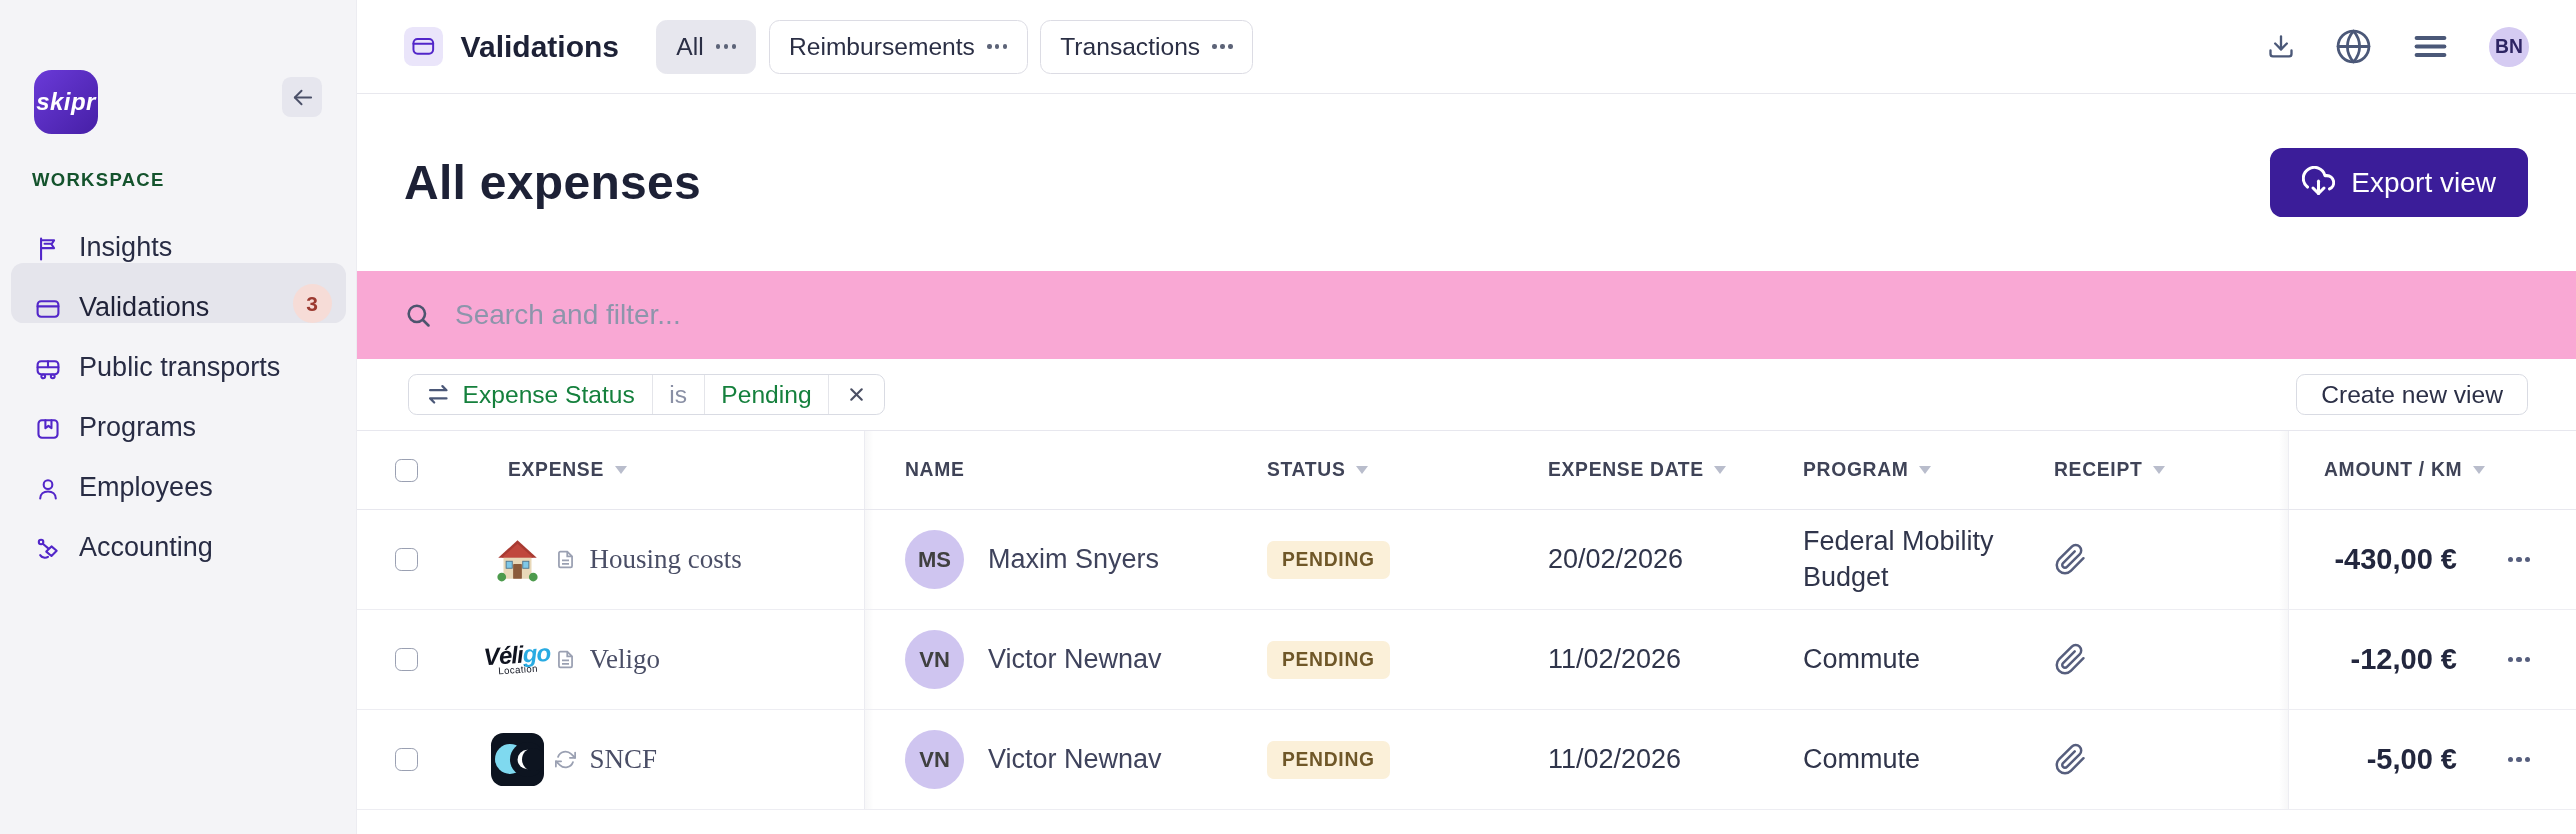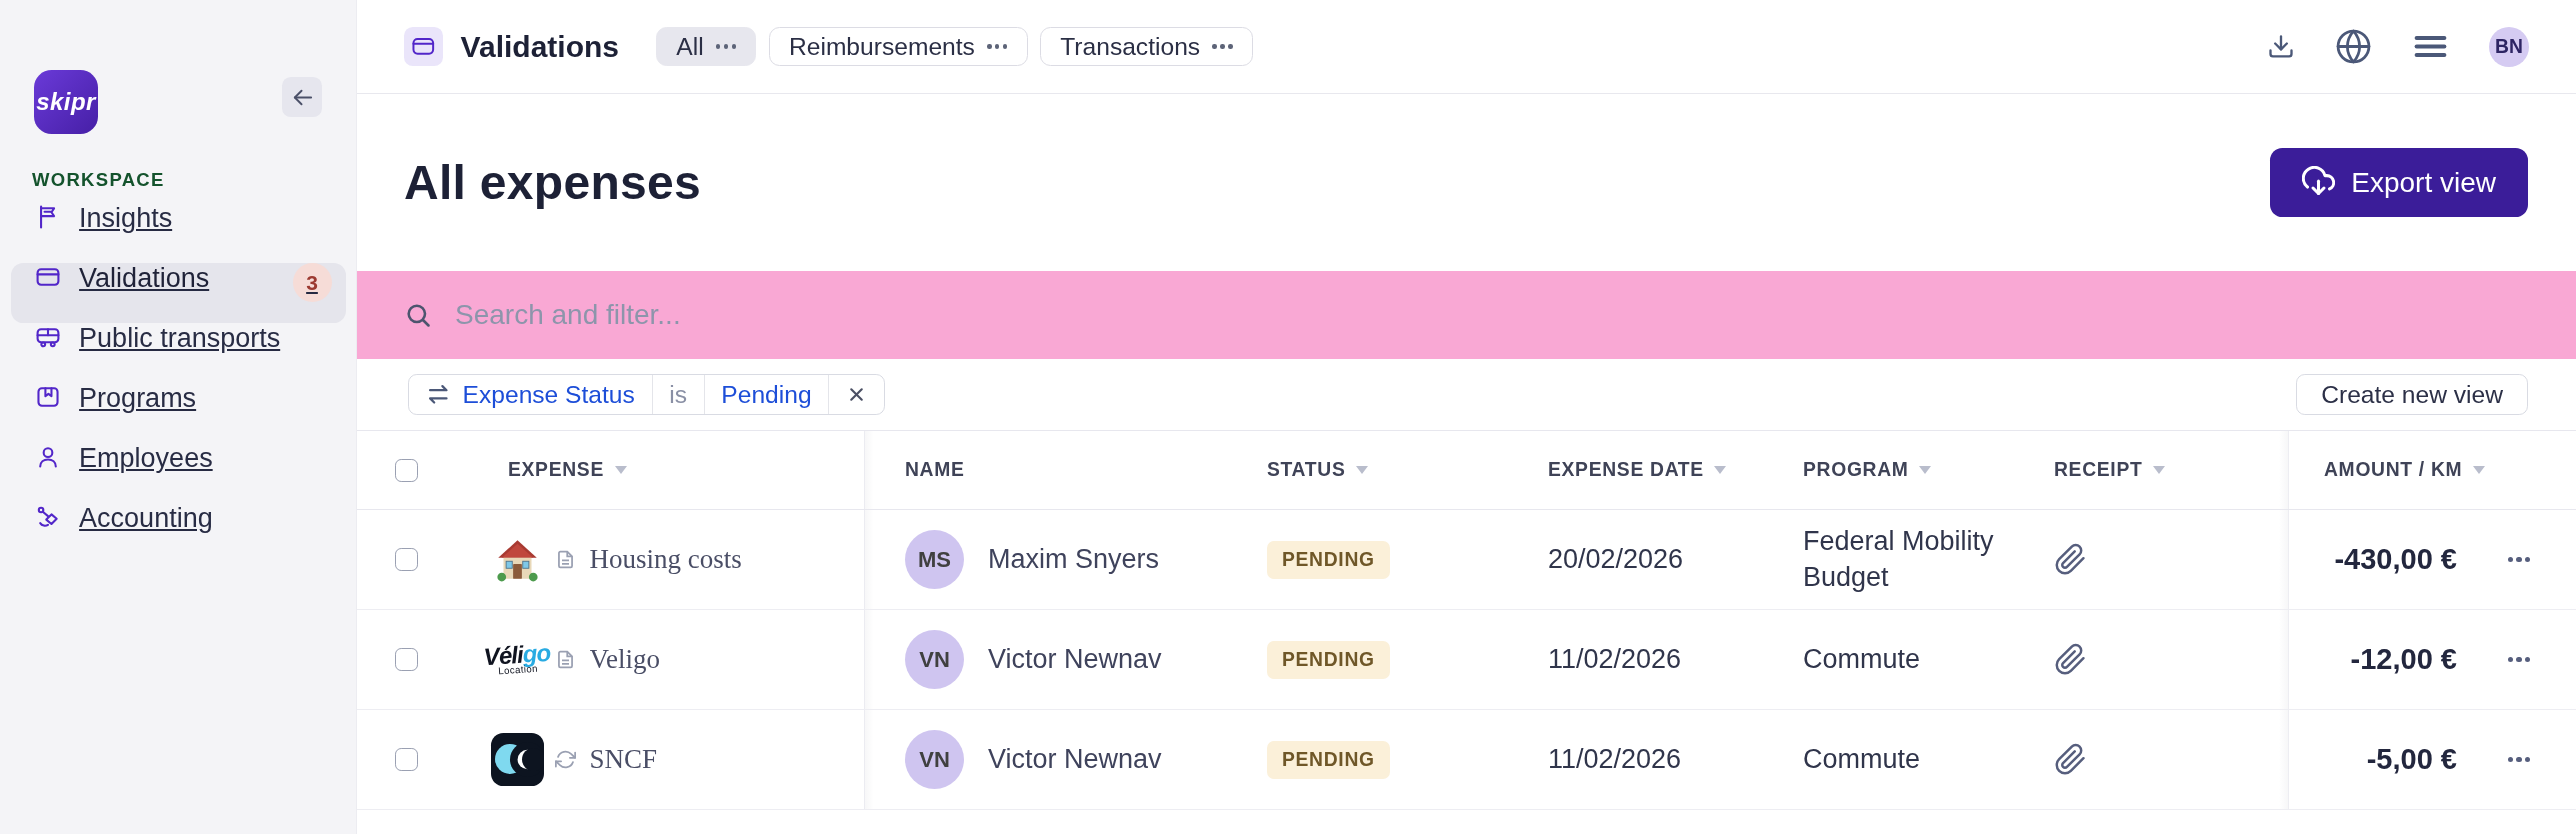--- a/index.html
+++ b/index.html
@@ -13,41 +13,41 @@
   .logo-row { display:flex; justify-content:space-between; align-items:flex-start; padding:0 34px;gap:16px; }
   .logo { width:64px; height:64px; border-radius:17.6px;
     background:linear-gradient(135deg,#6a3ad8 0%,#461fa6 100%);
     display:flex; align-items:center; justify-content:center; }
   .logo span { color:#fff; font-weight:bold; font-style:italic; font-size:24px; letter-spacing:0.4px; }
   .collapse-btn { width:40px; height:40px; margin-top:7px; border-radius:8.8px; background:#e6e6ee;
     display:flex; align-items:center; justify-content:center; cursor:pointer; }
   .section-label { margin-top:35px; padding-left:32px; font-size:18.5px; font-weight:bold;
     letter-spacing:1.3px; color:#14532d; }
   .nav { margin-top:12.3px; padding:0 10.5px; }
-  .nav-item { display:flex; align-items:flex-start; height:60px; padding-left:23px; border-radius:12.3px;
-    cursor:pointer;text-decoration:underline; }
+  .nav-item { display:flex; align-items:flex-end; height:60px; padding-left:23px; border-radius:12.3px;
+    cursor:pointer; }
   .nav-item.active { background:#e5e5ec; }
   .nav-item .nicon { width:28px; height:28px; flex:0 0 28px; display:flex; align-items:center;
     justify-content:center; color:#5226c9; }
   .nav-item .nlabel { margin-left:17.6px; font-size:27px; color:#282c44; }
   .nav-item.active .nlabel { color:#1f2238; }
   .nav-badge { margin-left:auto; margin-right:14px; width:39px; height:39px; border-radius:50%;
     background:#f6dcd7; color:#9c3a31; font-size:21px; font-weight:bold;
     display:flex; align-items:center; justify-content:center; }
 
   
   .main { flex:1; display:flex; flex-direction:column; background:#fff; min-width:0; }
 
   .topbar { height:94px; flex:0 0 94px; display:flex; align-items:center;
     border-bottom:0.9px solid #e8e8ee; padding:0 47px; }
   .title-icon { width:39px; height:39px; border-radius:8.8px; background:#eae5fa; color:#5226c9;
     display:flex; align-items:center; justify-content:center; }
   .topbar-title { margin-left:17.6px; font-size:30px; font-weight:bold; color:#1d2136; }
   .tabs { display:flex; gap:12.3px; margin-left:37px; }
-  .tab { height:39px; display:flex; align-items:center; gap:12.3px; padding:0 19.3px;
+  .tab { height:54px; display:flex; align-items:center; gap:12.3px; padding:0 19.3px;
     border-radius:10.5px; font-size:24.6px; color:#2b2f45; background:#fff;
     border:0.9px solid #dcdce4; cursor:pointer; }
   .tab.active { background:#e7e7ee; border-color:#e7e7ee; }
   .tab .dots, .more-dots { display:inline-flex; gap:3.5px; align-items:center; }
   .tab .dots i, .more-dots i { width:4.4px; height:4.4px; border-radius:50%; background:#5d6478; display:block; }
   .topbar-right { margin-left:auto; display:flex; align-items:center; gap:40px; }
   .icon-btn { display:flex; align-items:center; justify-content:center; color:#4b5878; cursor:pointer; }
   .avatar { width:40px; height:40px; border-radius:50%; background:#d5cbf2; color:#2d2463;
     font-size:19.3px; font-weight:bold; display:flex; align-items:center; justify-content:center; cursor:pointer; }
 
@@ -62,21 +62,21 @@
     align-items:center; padding:0 47px; gap:23px; }
   .search-strip input { flex:1; border:none; outline:none; background:transparent;
     font-size:28px; color:#30354b; font-family:inherit; }
   .search-strip input::placeholder { color:#8d95ab; }
 
   .filter-row { height:71px; flex:0 0 71px; display:flex; align-items:center;
     justify-content:space-between; padding:0 48px 0 51px; background:#fff; }
   .filter-chip { display:flex; align-items:stretch; height:41px; border:0.9px solid #d9dbe3;
     border-radius:8.8px; overflow:hidden; background:#fff; }
   .chip-seg { display:flex; align-items:center; gap:12.3px; padding:0 16.7px; font-size:24.6px;
-    color:#1d4ed8; border-right:0.9px solid #e4e5ea; cursor:pointer; }
+    color:#15803d; border-right:0.9px solid #e4e5ea; cursor:pointer; }
   .chip-seg:last-child { border-right:none; }
   .chip-seg.op { color:#8a90a5; }
   .chip-seg.close { color:#4a4f63; }
   .create-view-btn { height:41px; padding:0 24px; background:#fff; border:0.9px solid #d9dbe3;
     border-radius:8.8px; font-size:24.6px; color:#2c3047; font-family:inherit; cursor:pointer; }
 
   
   .table { flex:1; display:flex; flex-direction:column; min-height:0; }
   .thead { height:80px; flex:0 0 80px; display:flex; align-items:stretch;
     border-top:0.9px solid #e7e7ee; border-bottom:0.9px solid #e7e7ee; }

